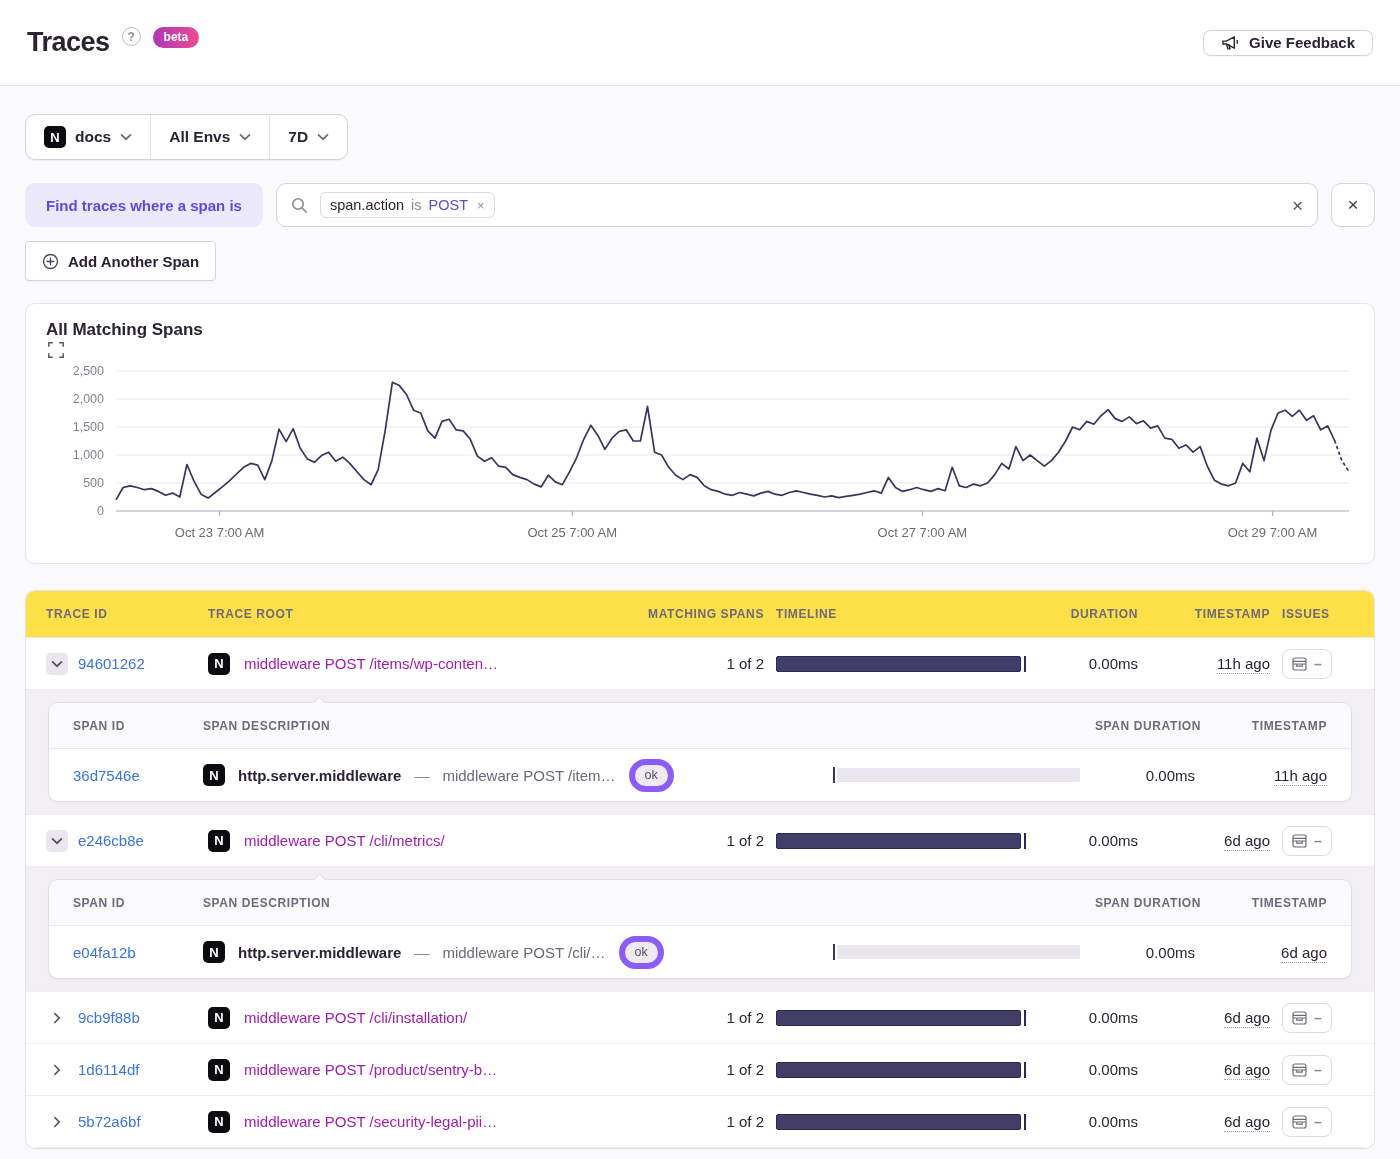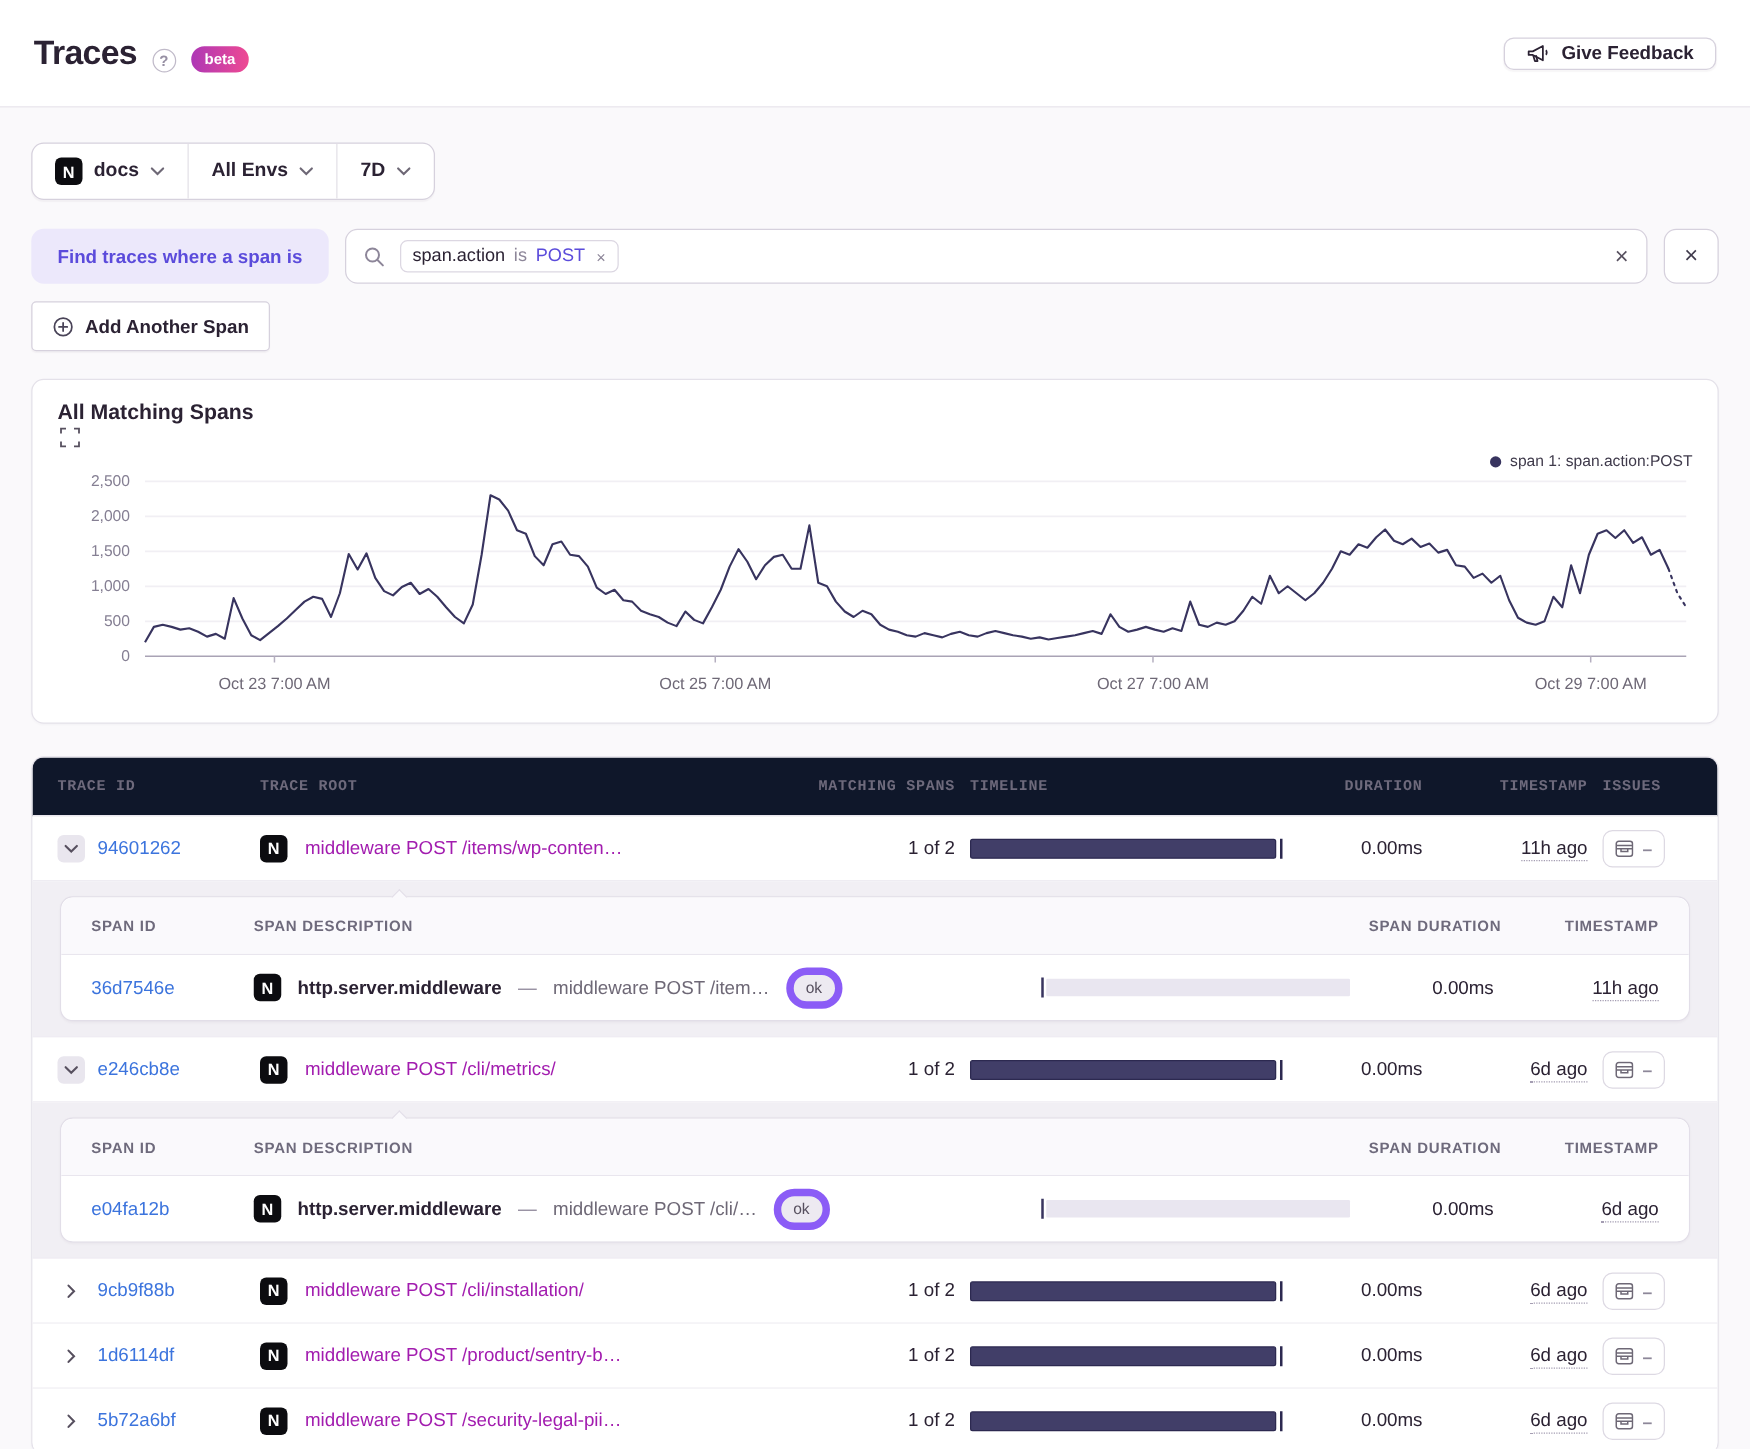--- a/index.html
+++ b/index.html
@@ -8,21 +8,21 @@
     font-family: "Liberation Sans", "DejaVu Sans", sans-serif;
     background: #faf9fb;
     color: #2b2233;
   }
   
   .topbar {
     height: 86px; background: #fff; border-bottom: 1px solid #e7e4ec;
     display: flex; align-items: center; justify-content: space-between;
     padding: 0 27px;
   }
-  .title-group { display: flex; align-items: flex-end; gap: 12px; }
+  .title-group { display: flex; align-items: flex-start; gap: 12px; }
   .page-title { font-size: 27px; font-weight: 700; letter-spacing: -0.5px; }
   .help-icon {
     width: 19px; height: 19px; border: 1.5px solid #c0bac9; border-radius: 50%;
     color: #968fa3; font-size: 12px; font-weight: 700;
     display: inline-flex; align-items: center; justify-content: center; cursor: pointer;
   }
   .beta-badge {
     background: linear-gradient(93deg, #ad37b6, #ef4a92);
     color: #fff; font-size: 12px; font-weight: 700;
     padding: 3px 11px 4px; border-radius: 999px;
@@ -98,21 +98,21 @@
     font-size: 12.5px; color: #3f3a4b; margin-top: -2px; height: 16px;
   }
   .legend-dot { width: 9px; height: 9px; border-radius: 50%; background: #38345f; }
   
   .table-panel { margin-top: 26px; overflow: hidden; padding: 0; }
   .thead, .trow {
     display: grid;
     grid-template-columns: 150px minmax(0,1fr) 130px 250px 100px 120px 72px;
     column-gap: 12px; align-items: center; padding: 0 20px;
   }
-  .thead { height: 47px; background: #0f172a; border-bottom: 1px solid #e9e6ee; font-family: Liberation Mono, monospace; }
+  .thead { height: 47px; background: #fde047; border-bottom: 1px solid #e9e6ee; }
   .th {
     font-size: 12px; font-weight: 700; letter-spacing: .05em; color: #6e6a7c;
     text-transform: uppercase; white-space: nowrap;
   }
   .th.r, .cell.r { text-align: right; }
   .trow { height: 52px; background: #fff; border-bottom: 1px solid #eeecf2; }
   .c-id { display: flex; align-items: center; gap: 10px; }
   .chev-toggle {
     width: 22px; height: 22px; border-radius: 5px; border: none; background: transparent;
     display: inline-flex; align-items: center; justify-content: center; cursor: pointer; flex: none;
@@ -241,24 +241,20 @@
 
   
   <section class="panel chart-panel">
     <div class="chart-head">
       <h2 class="chart-title">All Matching Spans</h2>
       <button class="expand-btn">
         <svg width="16" height="16" viewBox="0 0 20 20" fill="none" stroke="#57505f" stroke-width="1.8">
           <path d="M1 6V1h5M14 1h5v5M19 14v5h-5M6 19H1v-5"></path>
         </svg>
       </button>
-    </div>
-    <div class="legend-row">
-      <span class="legend-dot"></span>
-      <span>span 1: span.action:POST</span>
     </div>
     <svg id="spans-chart" width="1310" height="188" viewBox="0 0 1310 188">
         <text x="58" y="152" text-anchor="end" font-size="12.5" fill="#857f93">0</text>
         <line x1="70" y1="120" x2="1303" y2="120" stroke="#f1eff4" stroke-width="1.4"></line>
         <text x="58" y="124" text-anchor="end" font-size="12.5" fill="#857f93">500</text>
         <line x1="70" y1="92" x2="1303" y2="92" stroke="#f1eff4" stroke-width="1.4"></line>
         <text x="58" y="96" text-anchor="end" font-size="12.5" fill="#857f93">1,000</text>
         <line x1="70" y1="64" x2="1303" y2="64" stroke="#f1eff4" stroke-width="1.4"></line>
         <text x="58" y="68" text-anchor="end" font-size="12.5" fill="#857f93">1,500</text>
         <line x1="70" y1="36" x2="1303" y2="36" stroke="#f1eff4" stroke-width="1.4"></line>

